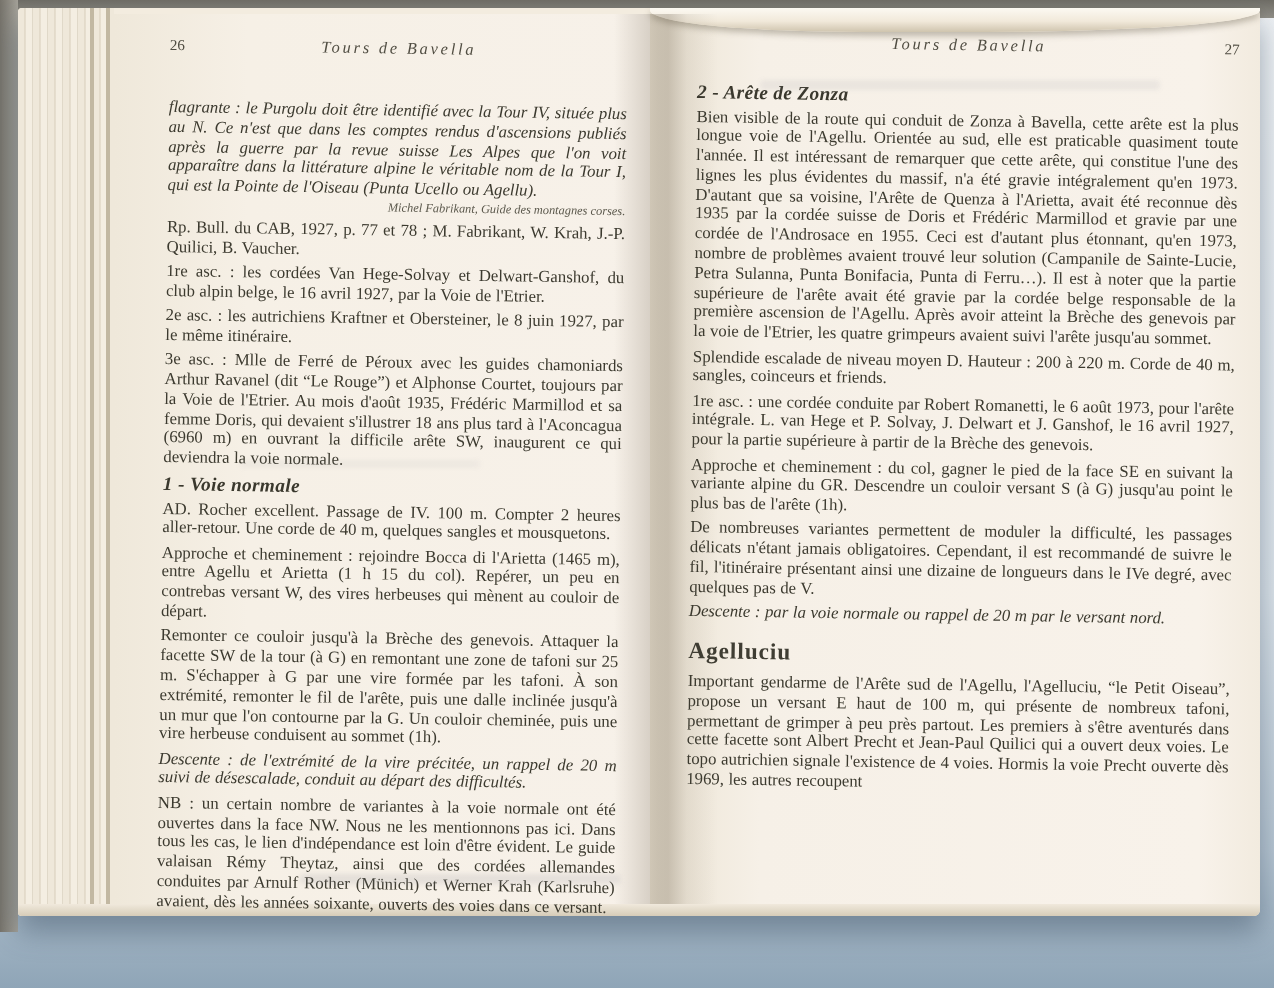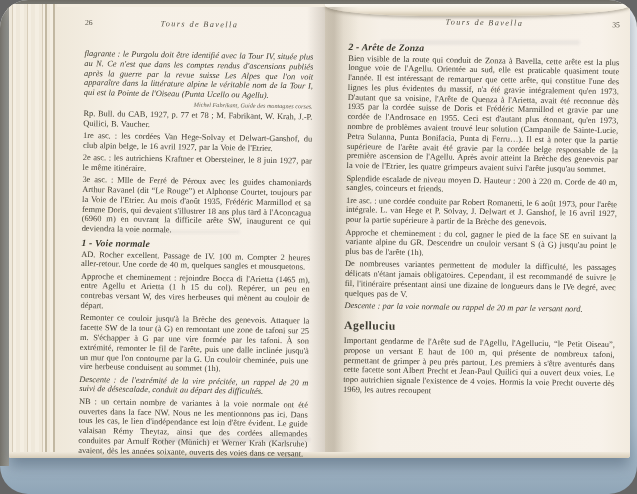--- a/index.html
+++ b/index.html
@@ -1,20 +1,19 @@
 <!DOCTYPE html>
 <html><head>
 <meta charset="utf-8">
 <style>
   html,body{margin:0;padding:0;background:#666;}
   .stage{
     position:relative;width:637px;height:494px;overflow:hidden;
     background:linear-gradient(180deg,#eef1f4 0%, #dbe3ea 60%, #b6c5d2 86%, #8fa5b7 100%);
     font-family:"Liberation Serif","DejaVu Serif",serif;
-    border-radius:28px;
   }
   .strip-top{position:absolute;left:0;top:0;width:637px;height:9px;
     background:linear-gradient(180deg,#6f6d66,#908e86);}
   .strip-left{position:absolute;left:0;top:0;width:9px;height:466px;
     background:linear-gradient(90deg,#76736b,#a5a299);}
   .book{
     position:absolute;left:9px;top:4px;width:621px;height:454px;
     background:#f3ecdf;border-radius:2px 3px 3px 2px;
     box-shadow:0 8px 14px rgba(55,75,95,.45);
   }
@@ -108,21 +107,21 @@
       <p class="body">Approche et cheminement : rejoindre Bocca di l'Arietta (1465 m), entre Agellu et Arietta (1 h 15 du col). Repérer, un peu en contrebas versant W, des vires herbeuses qui mènent au couloir de départ.</p>
       <p class="body">Remonter ce couloir jusqu'à la Brèche des genevois. Attaquer la facette SW de la tour (à G) en remontant une zone de tafoni sur 25 m. S'échapper à G par une vire formée par les tafoni. À son extrémité, remonter le fil de l'arête, puis une dalle inclinée jusqu'à un mur que l'on contourne par la G. Un couloir cheminée, puis une vire herbeuse conduisent au sommet (1h).</p>
       <p class="body descente">Descente : de l'extrémité de la vire précitée, un rappel de 20 m suivi de désescalade, conduit au départ des difficultés.</p>
       <p class="body">NB : un certain nombre de variantes à la voie normale ont été ouvertes dans la face NW. Nous ne les mentionnons pas ici. Dans tous les cas, le lien d'indépendance est loin d'être évident. Le guide valaisan Rémy Theytaz, ainsi que des cordées allemandes conduites par Arnulf Rother (Münich) et Werner Krah (Karlsruhe) avaient, dès les années soixante, ouverts des voies dans ce versant.</p>
     </div>
   </div>
 
   <div class="col col-right">
     <div class="hdr">
       <span>Tours de Bavella</span>
-      <span class="pn pn-right">35</span>
+      <span class="pn pn-right">27</span>
     </div>
     <div class="content-right">
       <h3 class="route">2 - Arête de Zonza</h3>
       <p class="body">Bien visible de la route qui conduit de Zonza à Bavella, cette arête est la plus longue voie de l'Agellu. Orientée au sud, elle est praticable quasiment toute l'année. Il est intéressant de remarquer que cette arête, qui constitue l'une des lignes les plus évidentes du massif, n'a été gravie intégralement qu'en 1973. D'autant que sa voisine, l'Arête de Quenza à l'Arietta, avait été reconnue dès 1935 par la cordée suisse de Doris et Frédéric Marmillod et gravie par une cordée de l'Androsace en 1955. Ceci est d'autant plus étonnant, qu'en 1973, nombre de problèmes avaient trouvé leur solution (Campanile de Sainte-Lucie, Petra Sulanna, Punta Bonifacia, Punta di Ferru…). Il est à noter que la partie supérieure de l'arête avait été gravie par la cordée belge responsable de la première ascension de l'Agellu. Après avoir atteint la Brèche des genevois par la voie de l'Etrier, les quatre grimpeurs avaient suivi l'arête jusqu'au sommet.</p>
       <p class="body">Splendide escalade de niveau moyen D. Hauteur : 200 à 220 m. Corde de 40 m, sangles, coinceurs et friends.</p>
       <p class="body">1re asc. : une cordée conduite par Robert Romanetti, le 6 août 1973, pour l'arête intégrale. L. van Hege et P. Solvay, J. Delwart et J. Ganshof, le 16 avril 1927, pour la partie supérieure à partir de la Brèche des genevois.</p>
       <p class="body">Approche et cheminement : du col, gagner le pied de la face SE en suivant la variante alpine du GR. Descendre un couloir versant S (à G) jusqu'au point le plus bas de l'arête (1h).</p>
       <p class="body">De nombreuses variantes permettent de moduler la difficulté, les passages délicats n'étant jamais obligatoires. Cependant, il est recommandé de suivre le fil, l'itinéraire présentant ainsi une dizaine de longueurs dans le IVe degré, avec quelques pas de V.</p>
       <p class="body descente">Descente : par la voie normale ou rappel de 20 m par le versant nord.</p>
       <h2 class="section">Agelluciu</h2>

